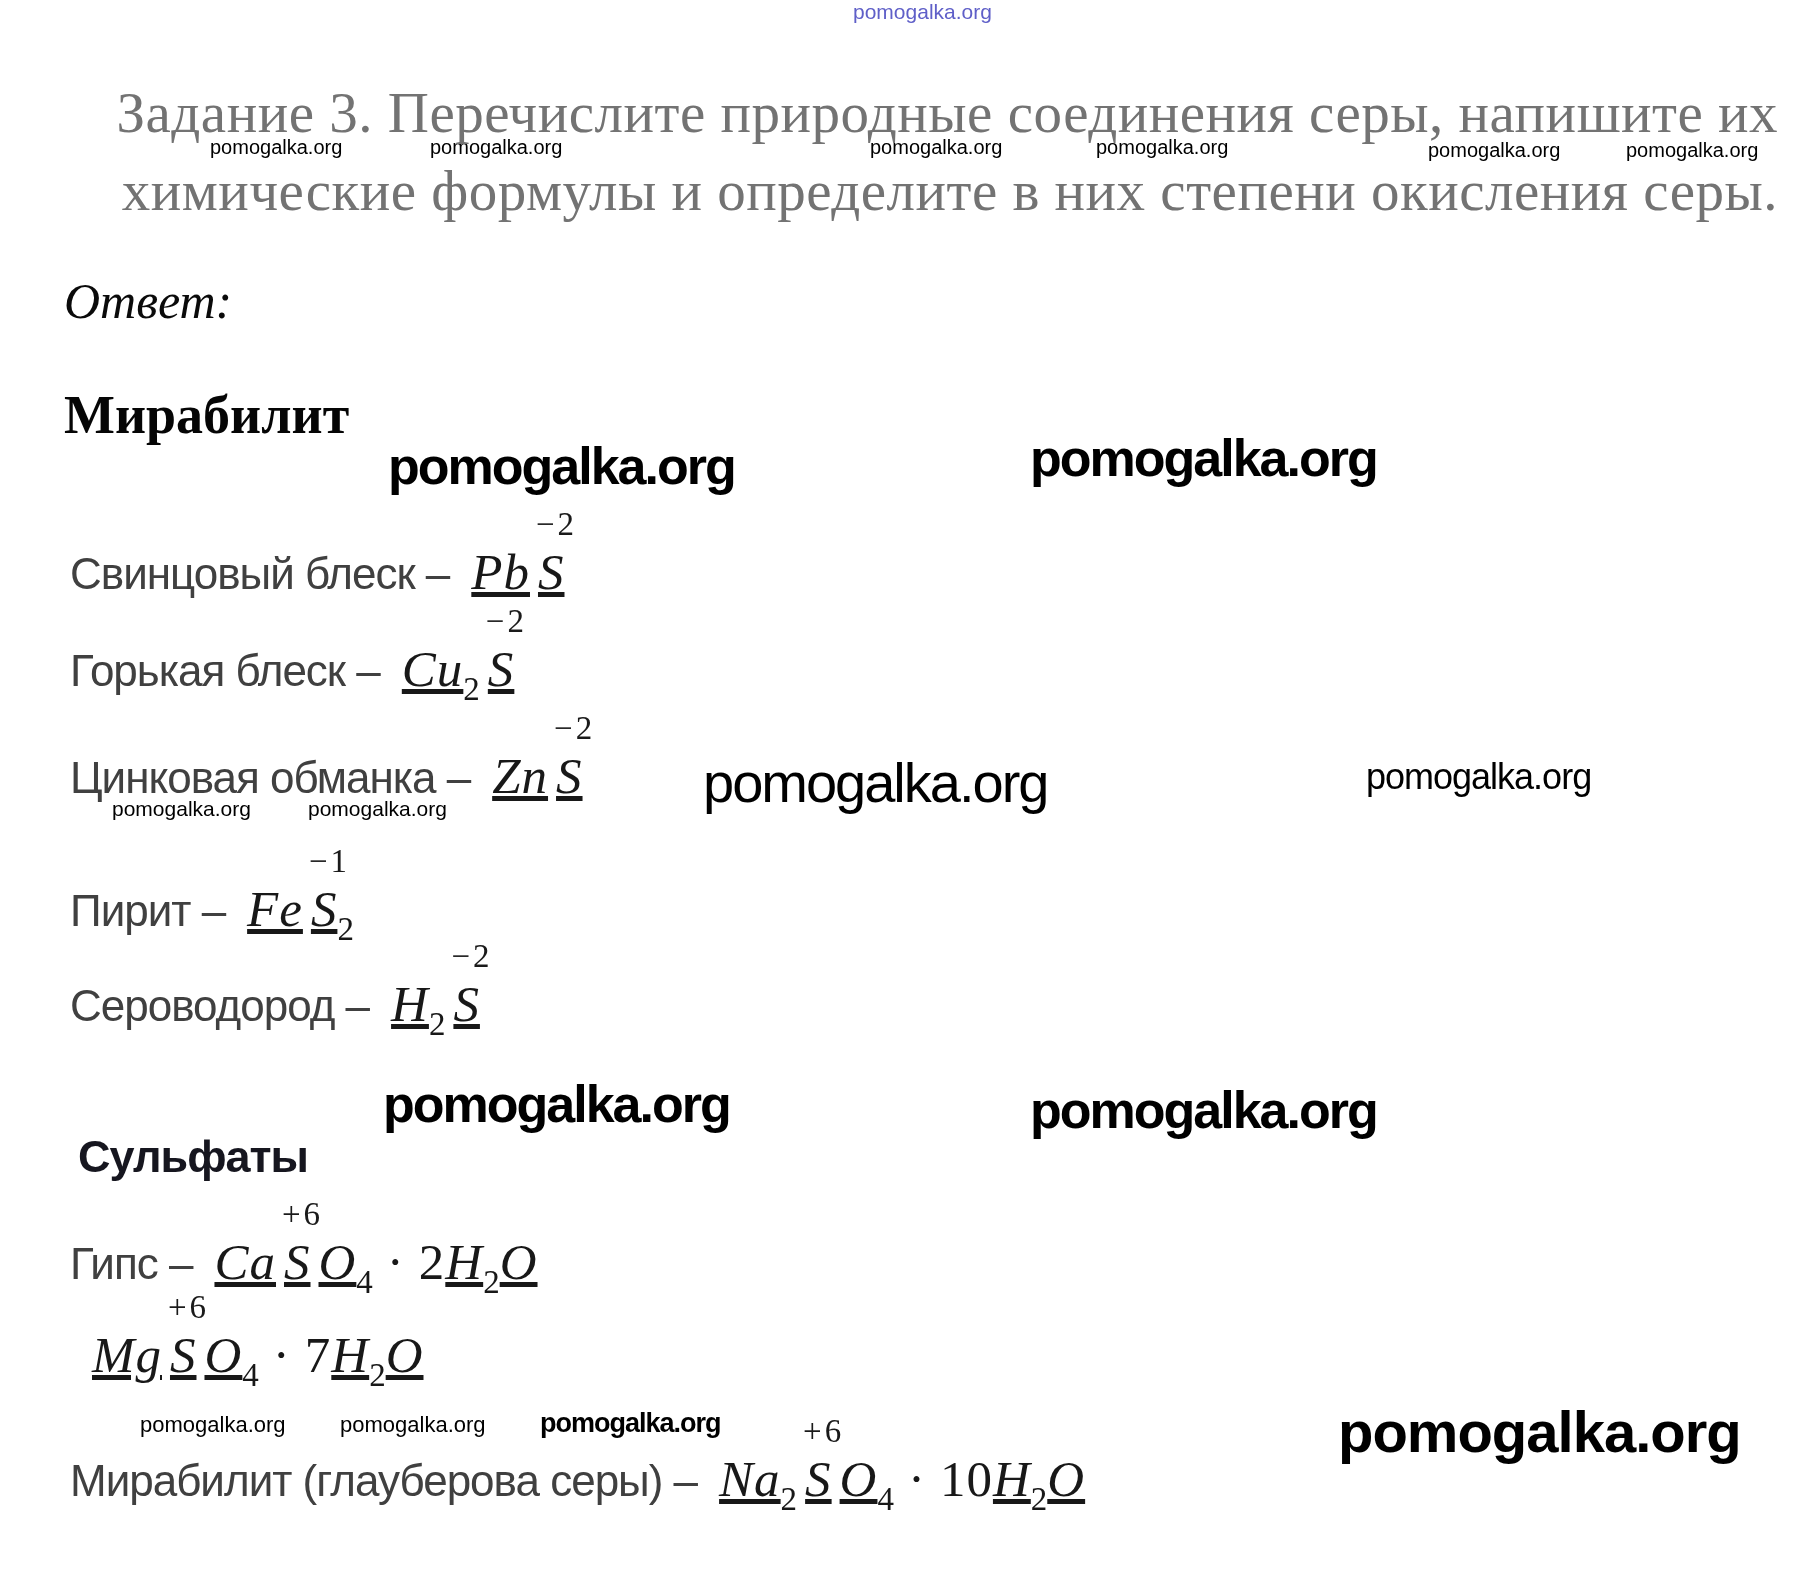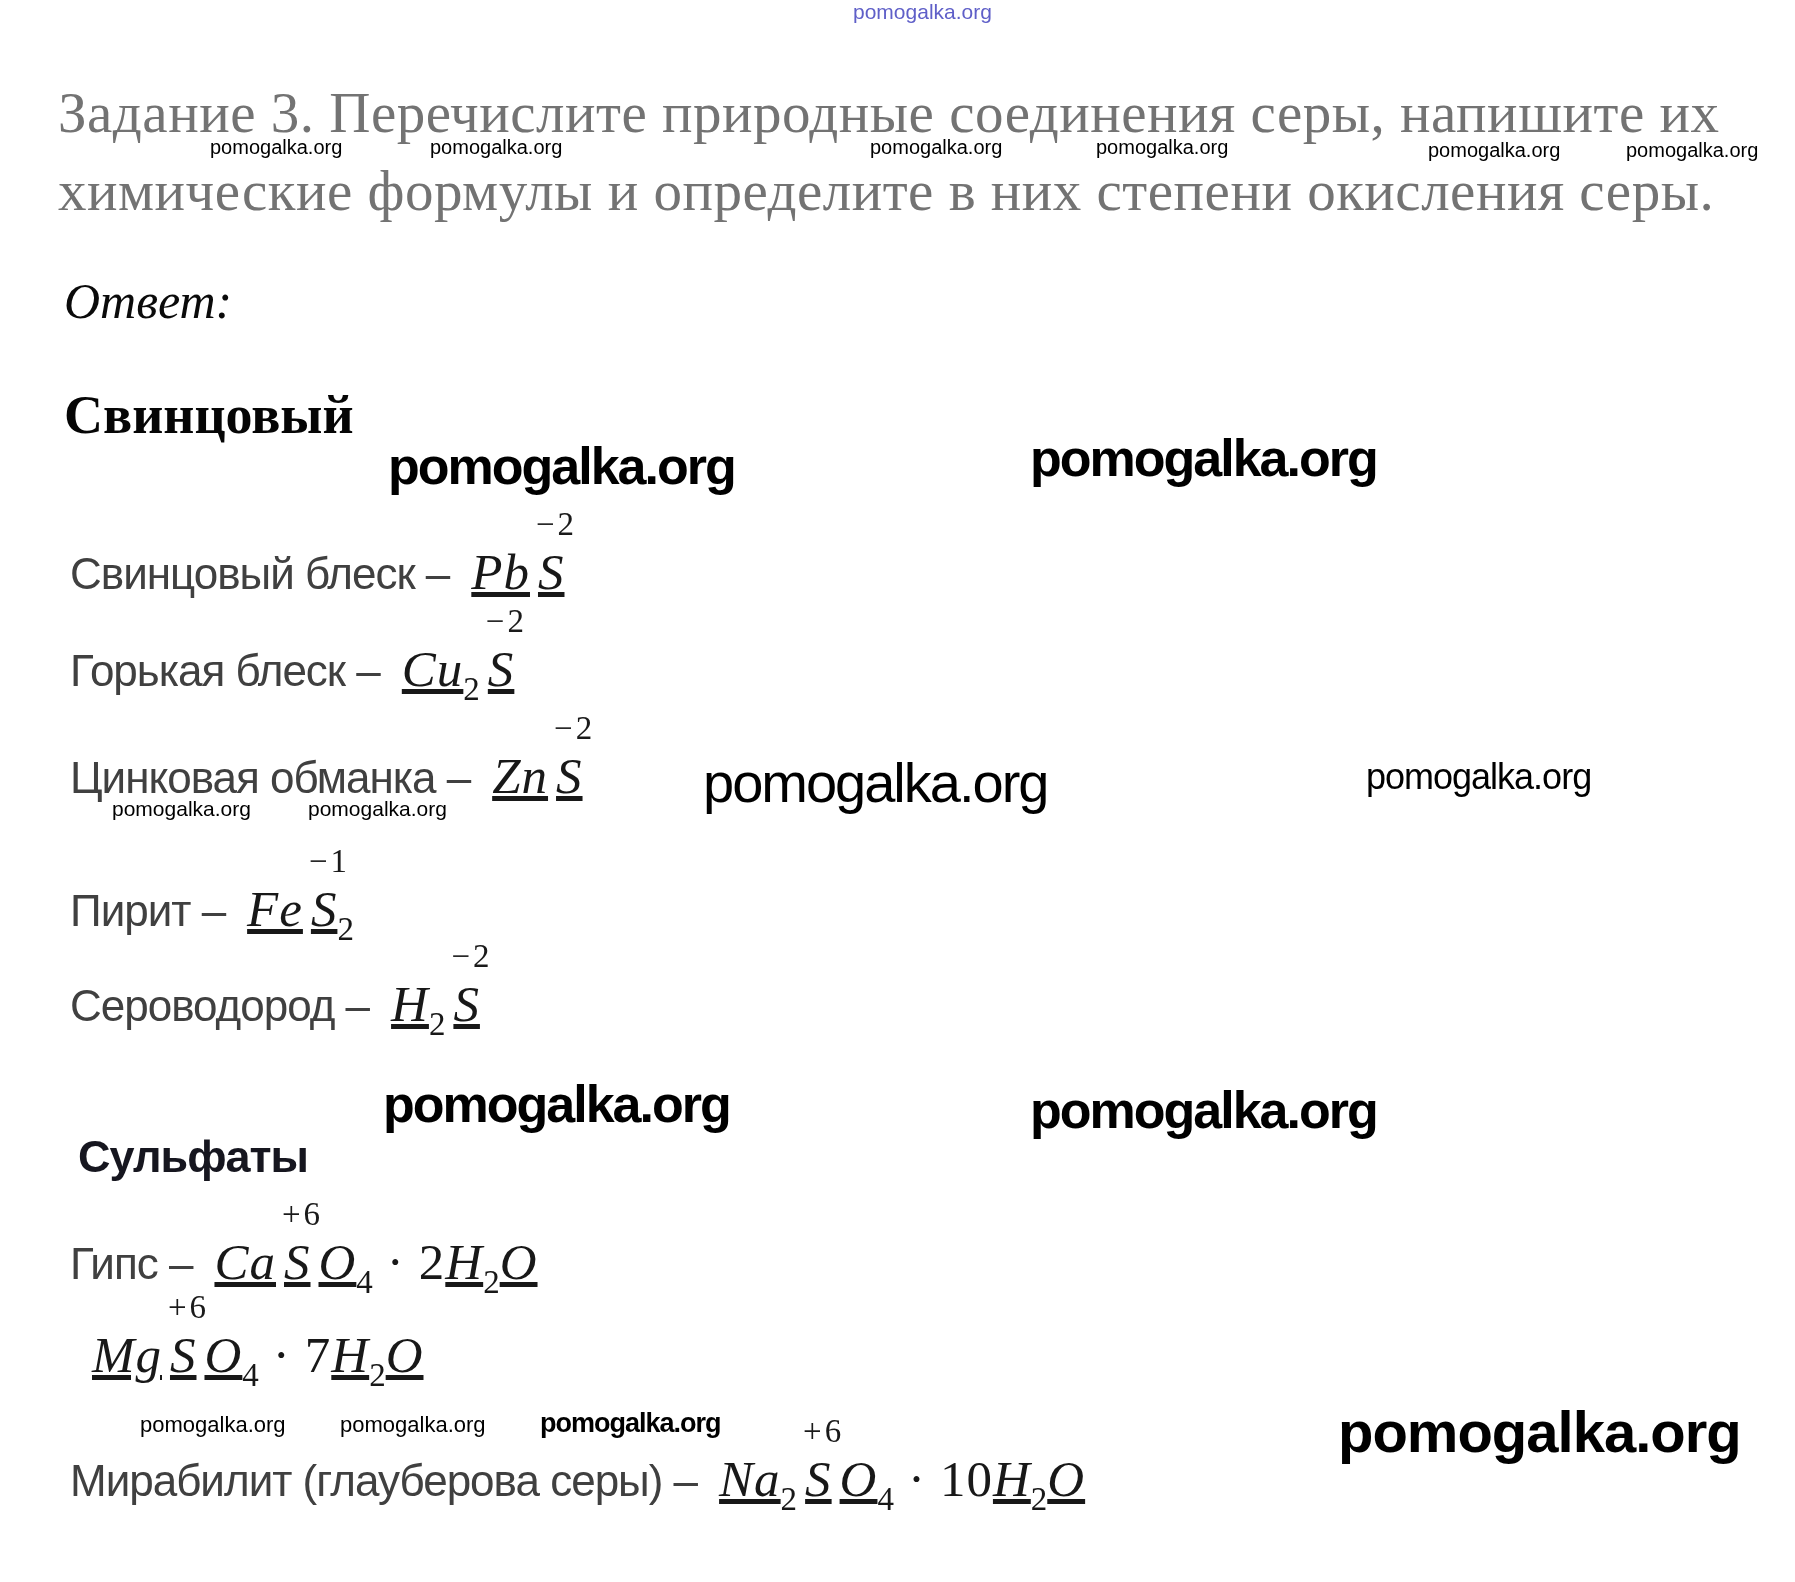--- a/index.html
+++ b/index.html
@@ -1,17 +1,17 @@
 <!DOCTYPE html>
 <html><head>
 <meta charset="utf-8">
 <style>
   html,body{margin:0;padding:0;background:#ffffff;}
   #page{position:relative;width:1795px;height:1582px;background:#ffffff;overflow:hidden;
-        font-family:"Liberation Serif",serif;color:#000;}
+        font-family:"Liberation Serif",serif;color:#000;text-align:right;}
 
   
   .task{position:absolute;left:58px;top:74px;width:1720px;
         font-family:"Liberation Serif",serif;font-size:57px;line-height:78px;
         color:#737373;letter-spacing:.5px;}
 
   
   .answer{position:absolute;left:64px;top:272px;font-style:italic;font-size:50px;color:#0a0a0a;}
   .title-serif{position:absolute;left:64px;top:384px;font-weight:bold;font-size:54px;color:#050505;}
   .title-sans{position:absolute;left:78px;top:1092px;font-family:"Liberation Sans",sans-serif;
@@ -76,21 +76,21 @@
   <span class="wm wm-t3">pomogalka.org</span>
   <span class="wm wm-br">pomogalka.org</span>
 
   <div class="task">
     <div>Задание 3. Перечислите природные соединения серы, напишите их</div>
     <div>химические формулы и определите в них степени окисления серы.</div>
   </div>
 
   <div class="answer">Ответ:</div>
 
-  <div class="title-serif">Свинцовый</div>
+  <div class="title-serif">Мирабилит</div>
 
   <div class="row" style="top:543px">
     <span class="lbl">Свинцовый блеск –</span>
     <span class="chem"><span class="el">Pb</span><span class="sub"></span><span class="sx"><span class="ox">−2</span><span class="el">S</span></span><span class="sub"></span></span>
   </div>
 
   <div class="row" style="top:640px">
     <span class="lbl">Горькая блеск –</span>
     <span class="chem"><span class="el">Cu</span><span class="sub">2</span><span class="sx"><span class="ox">−2</span><span class="el">S</span></span><span class="sub"></span></span>
   </div>

